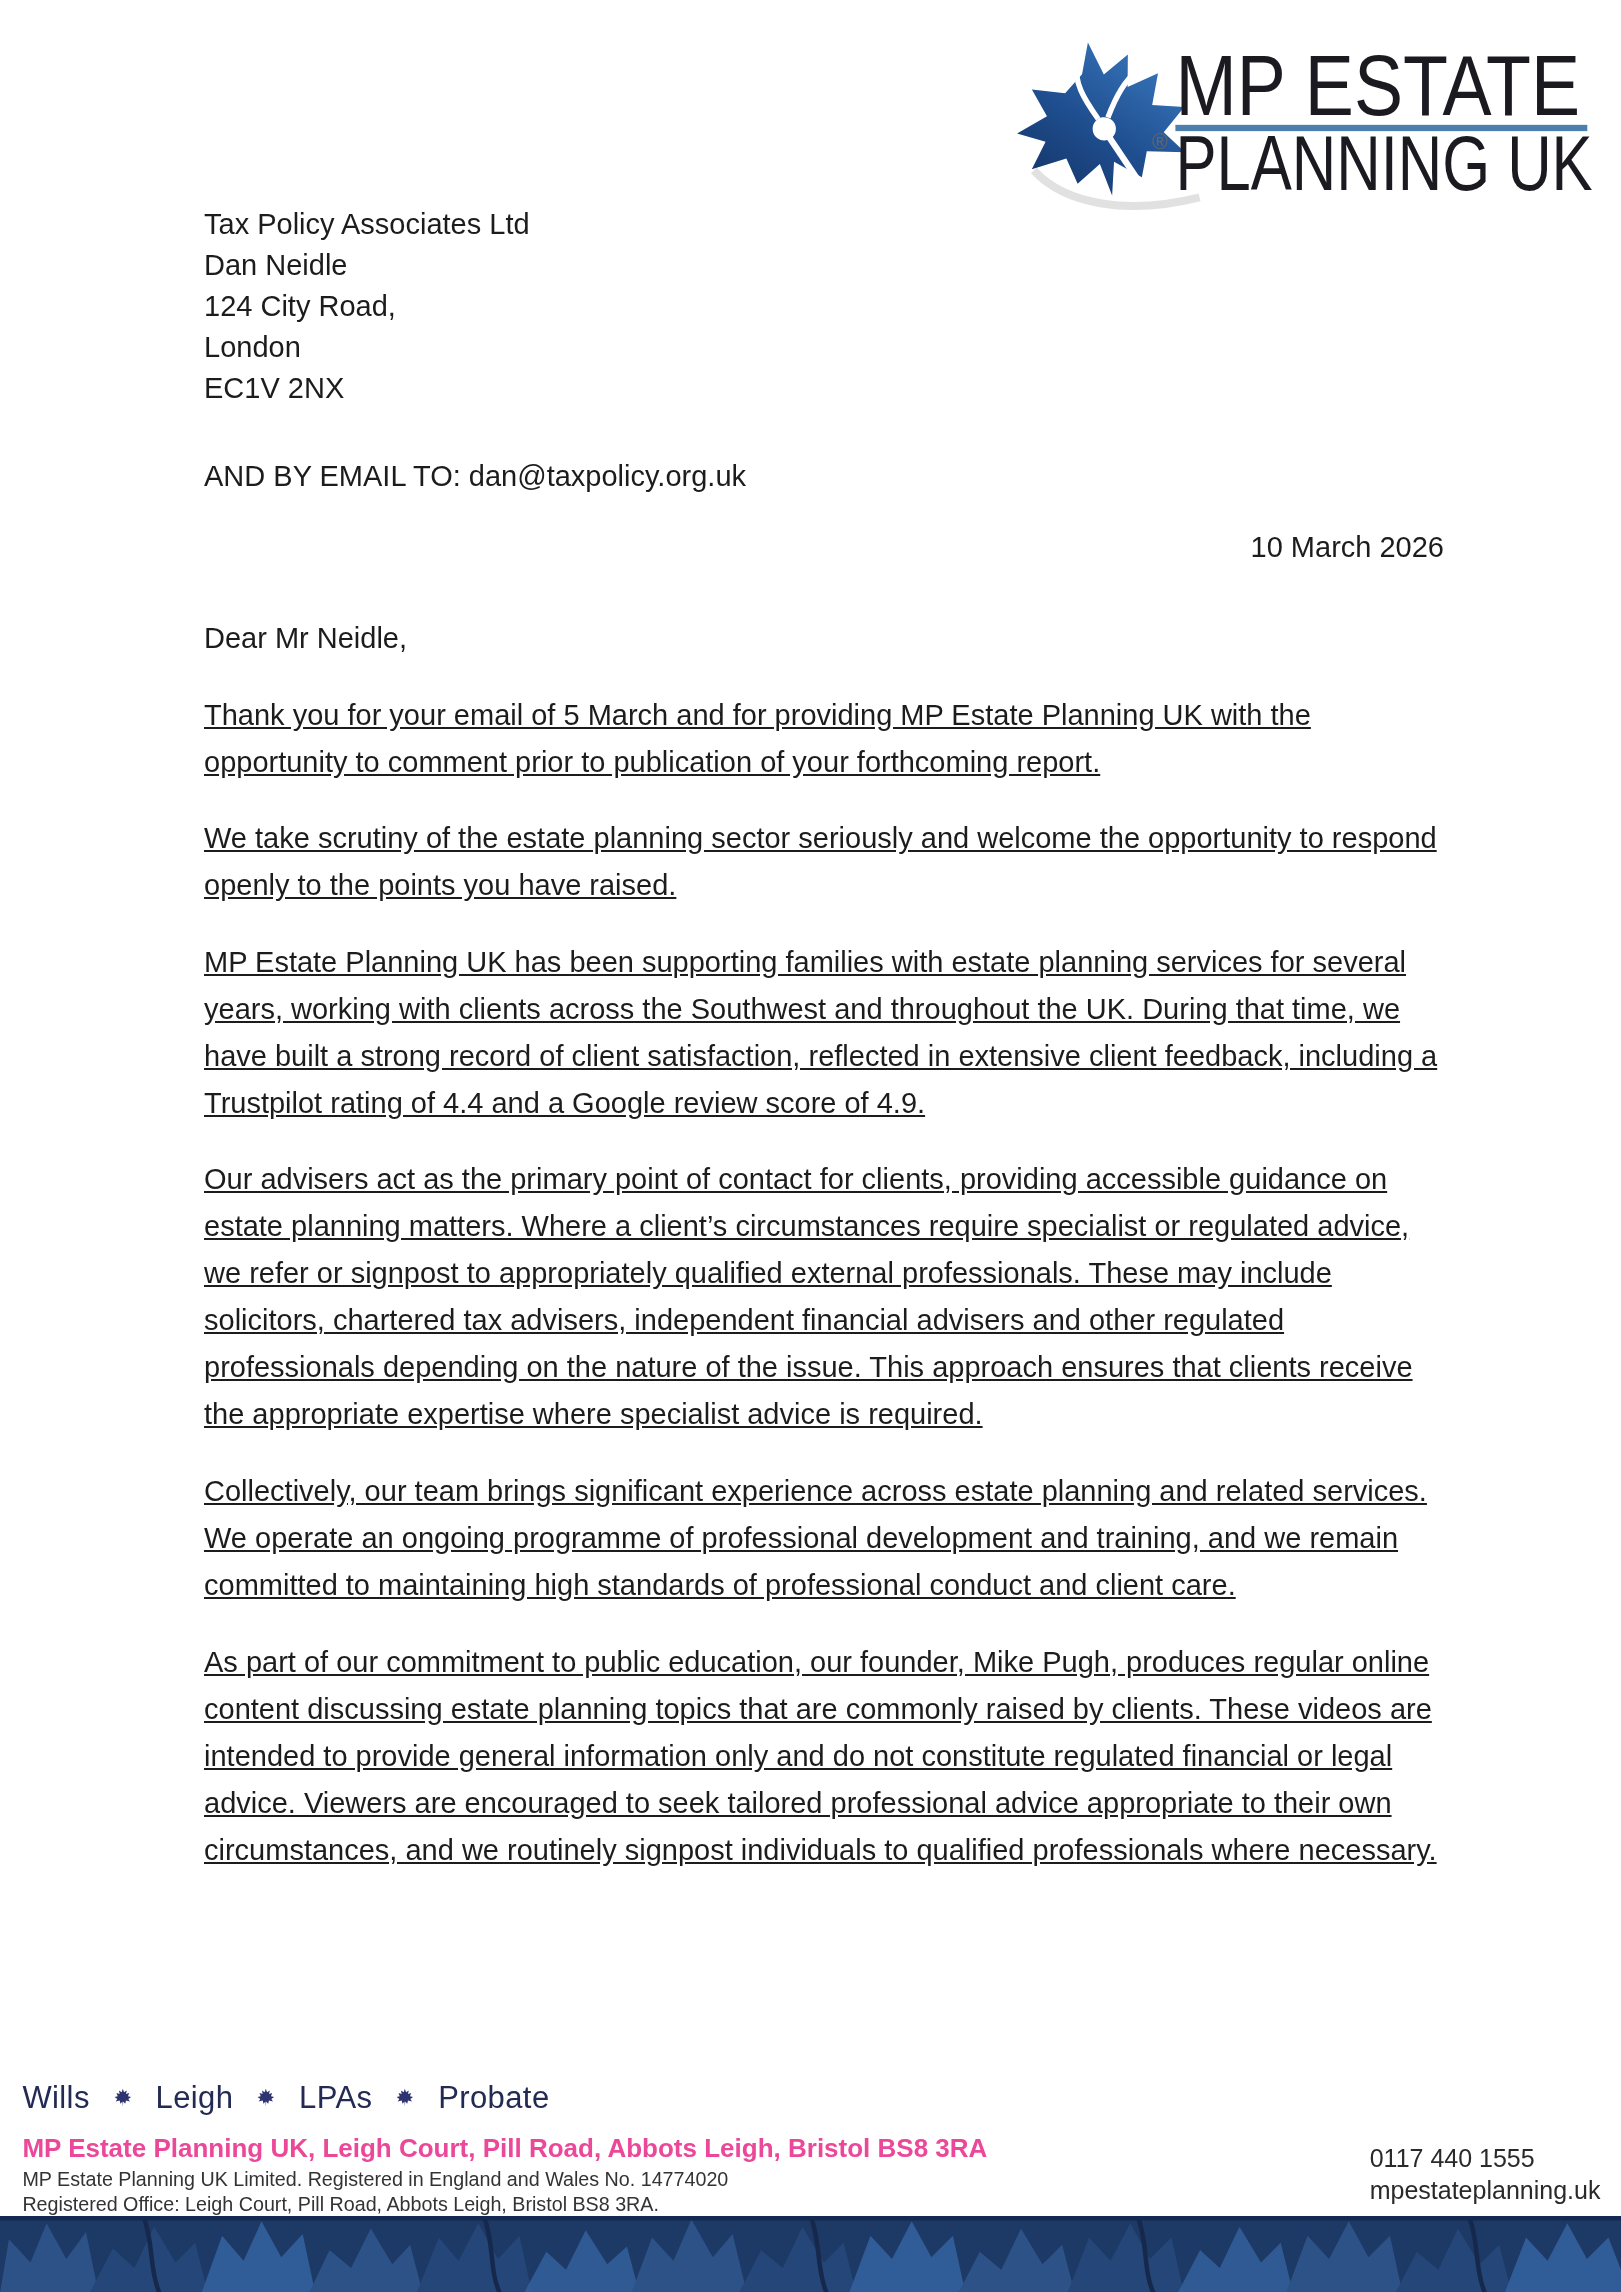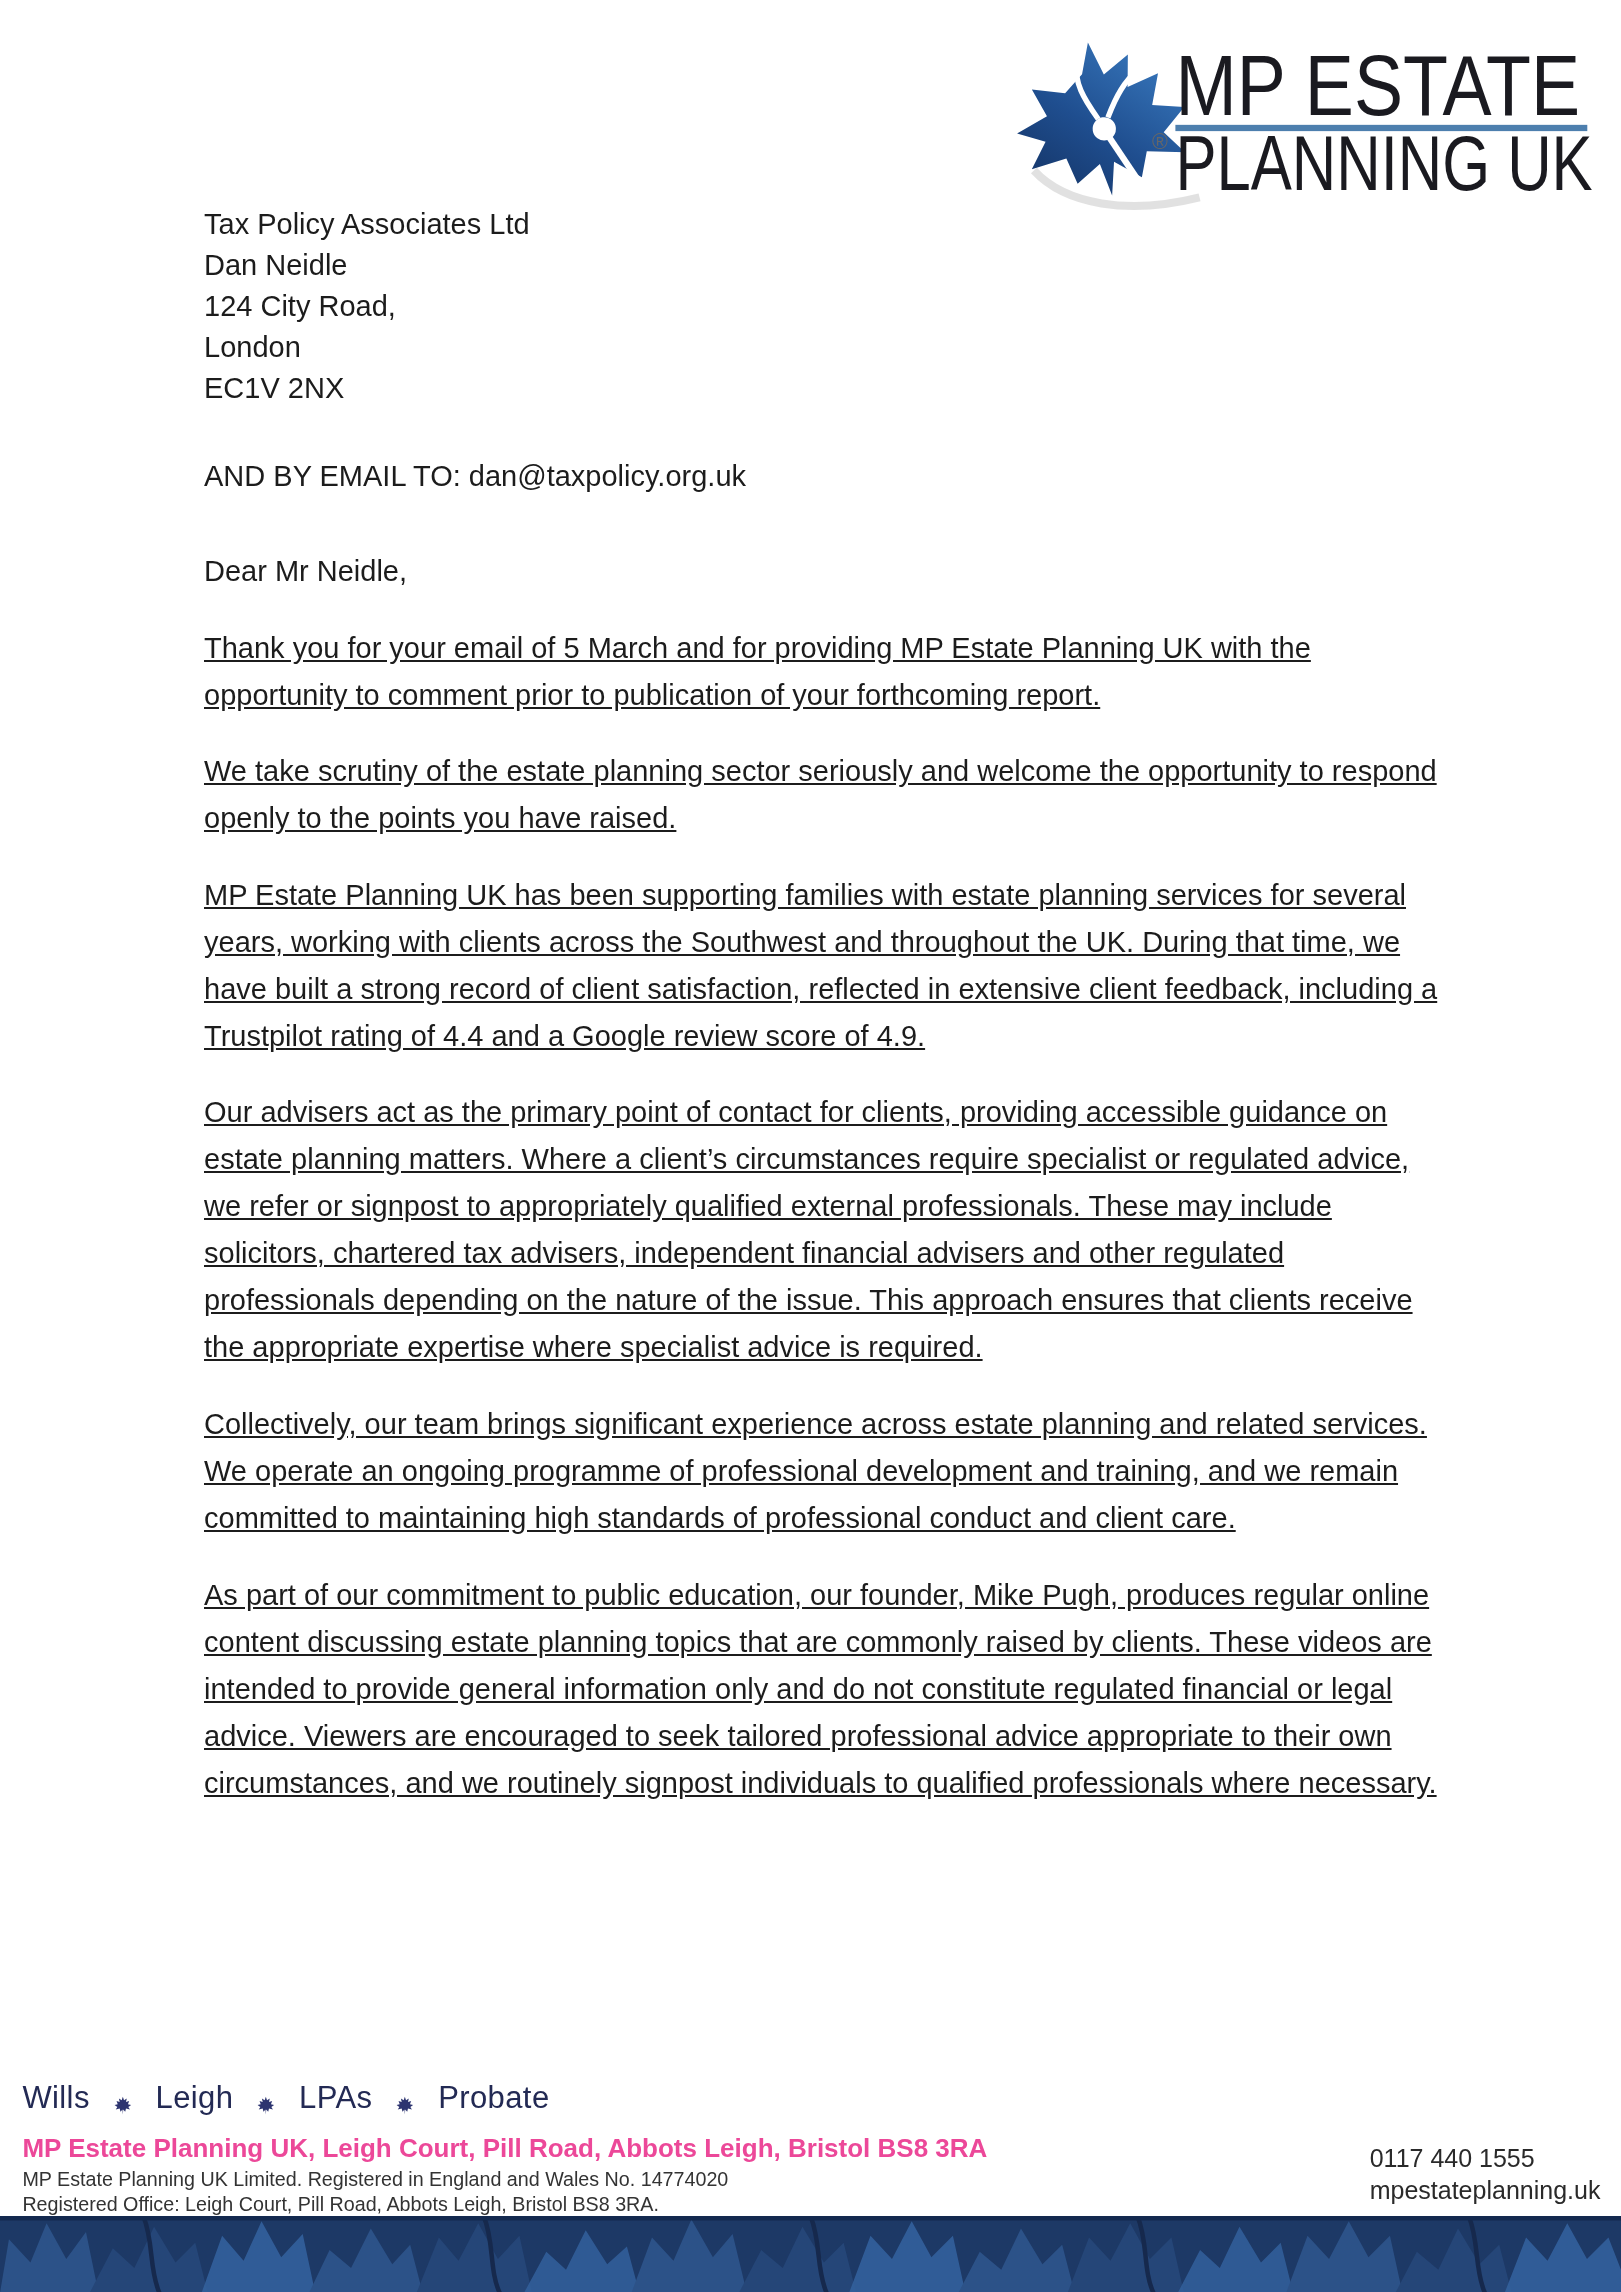--- a/index.html
+++ b/index.html
@@ -56,20 +56,21 @@
     text-align: left;
     text-decoration: underline;
   }
 
   
   .footer-services {
     position: absolute;
     left: 22.4px;
     top: 2080px;
     display: flex;
+    align-items: center;
     gap: 23px;
     font-size: 31px;
     color: #232a54;
     letter-spacing: 0.4px;
   }
   .service-leaf-icon { display: inline-flex; align-items: flex-end; }
   .footer-address {
     position: absolute;
     left: 22.4px;
     top: 2133px;
@@ -138,20 +139,21 @@
     <div class="recipient">
       <p>Tax Policy Associates Ltd</p>
       <p>Dan Neidle</p>
       <p>124 City Road,</p>
       <p>London</p>
       <p>EC1V 2NX</p>
     </div>
 
     <p class="delivery">AND BY EMAIL TO: dan@taxpolicy.org.uk</p>
 
+    <p class="date-line">10 March 2026</p>
 
     <p class="salutation">Dear Mr Neidle,</p>
 
     <p class="body-paragraph">Thank you for your email of 5 March and for providing MP Estate Planning UK with the opportunity to comment prior to publication of your forthcoming report.</p>
     <p class="body-paragraph">We take scrutiny of the estate planning sector seriously and welcome the opportunity to respond openly to the points you have raised.</p>
     <p class="body-paragraph">MP Estate Planning UK has been supporting families with estate planning services for several years, working with clients across the Southwest and throughout the UK. During that time, we have built a strong record of client satisfaction, reflected in extensive client feedback, including a Trustpilot rating of 4.4 and a Google review score of 4.9.</p>
     <p class="body-paragraph">Our advisers act as the primary point of contact for clients, providing accessible guidance on estate planning matters. Where a client’s circumstances require specialist or regulated advice, we refer or signpost to appropriately qualified external professionals. These may include solicitors, chartered tax advisers, independent financial advisers and other regulated professionals depending on the nature of the issue. This approach ensures that clients receive the appropriate expertise where specialist advice is required.</p>
     <p class="body-paragraph">Collectively, our team brings significant experience across estate planning and related services. We operate an ongoing programme of professional development and training, and we remain committed to maintaining high standards of professional conduct and client care.</p>
     <p class="body-paragraph">As part of our commitment to public education, our founder, Mike Pugh, produces regular online content discussing estate planning topics that are commonly raised by clients. These videos are intended to provide general information only and do not constitute regulated financial or legal advice. Viewers are encouraged to seek tailored professional advice appropriate to their own circumstances, and we routinely signpost individuals to qualified professionals where necessary.</p>
   </div>

